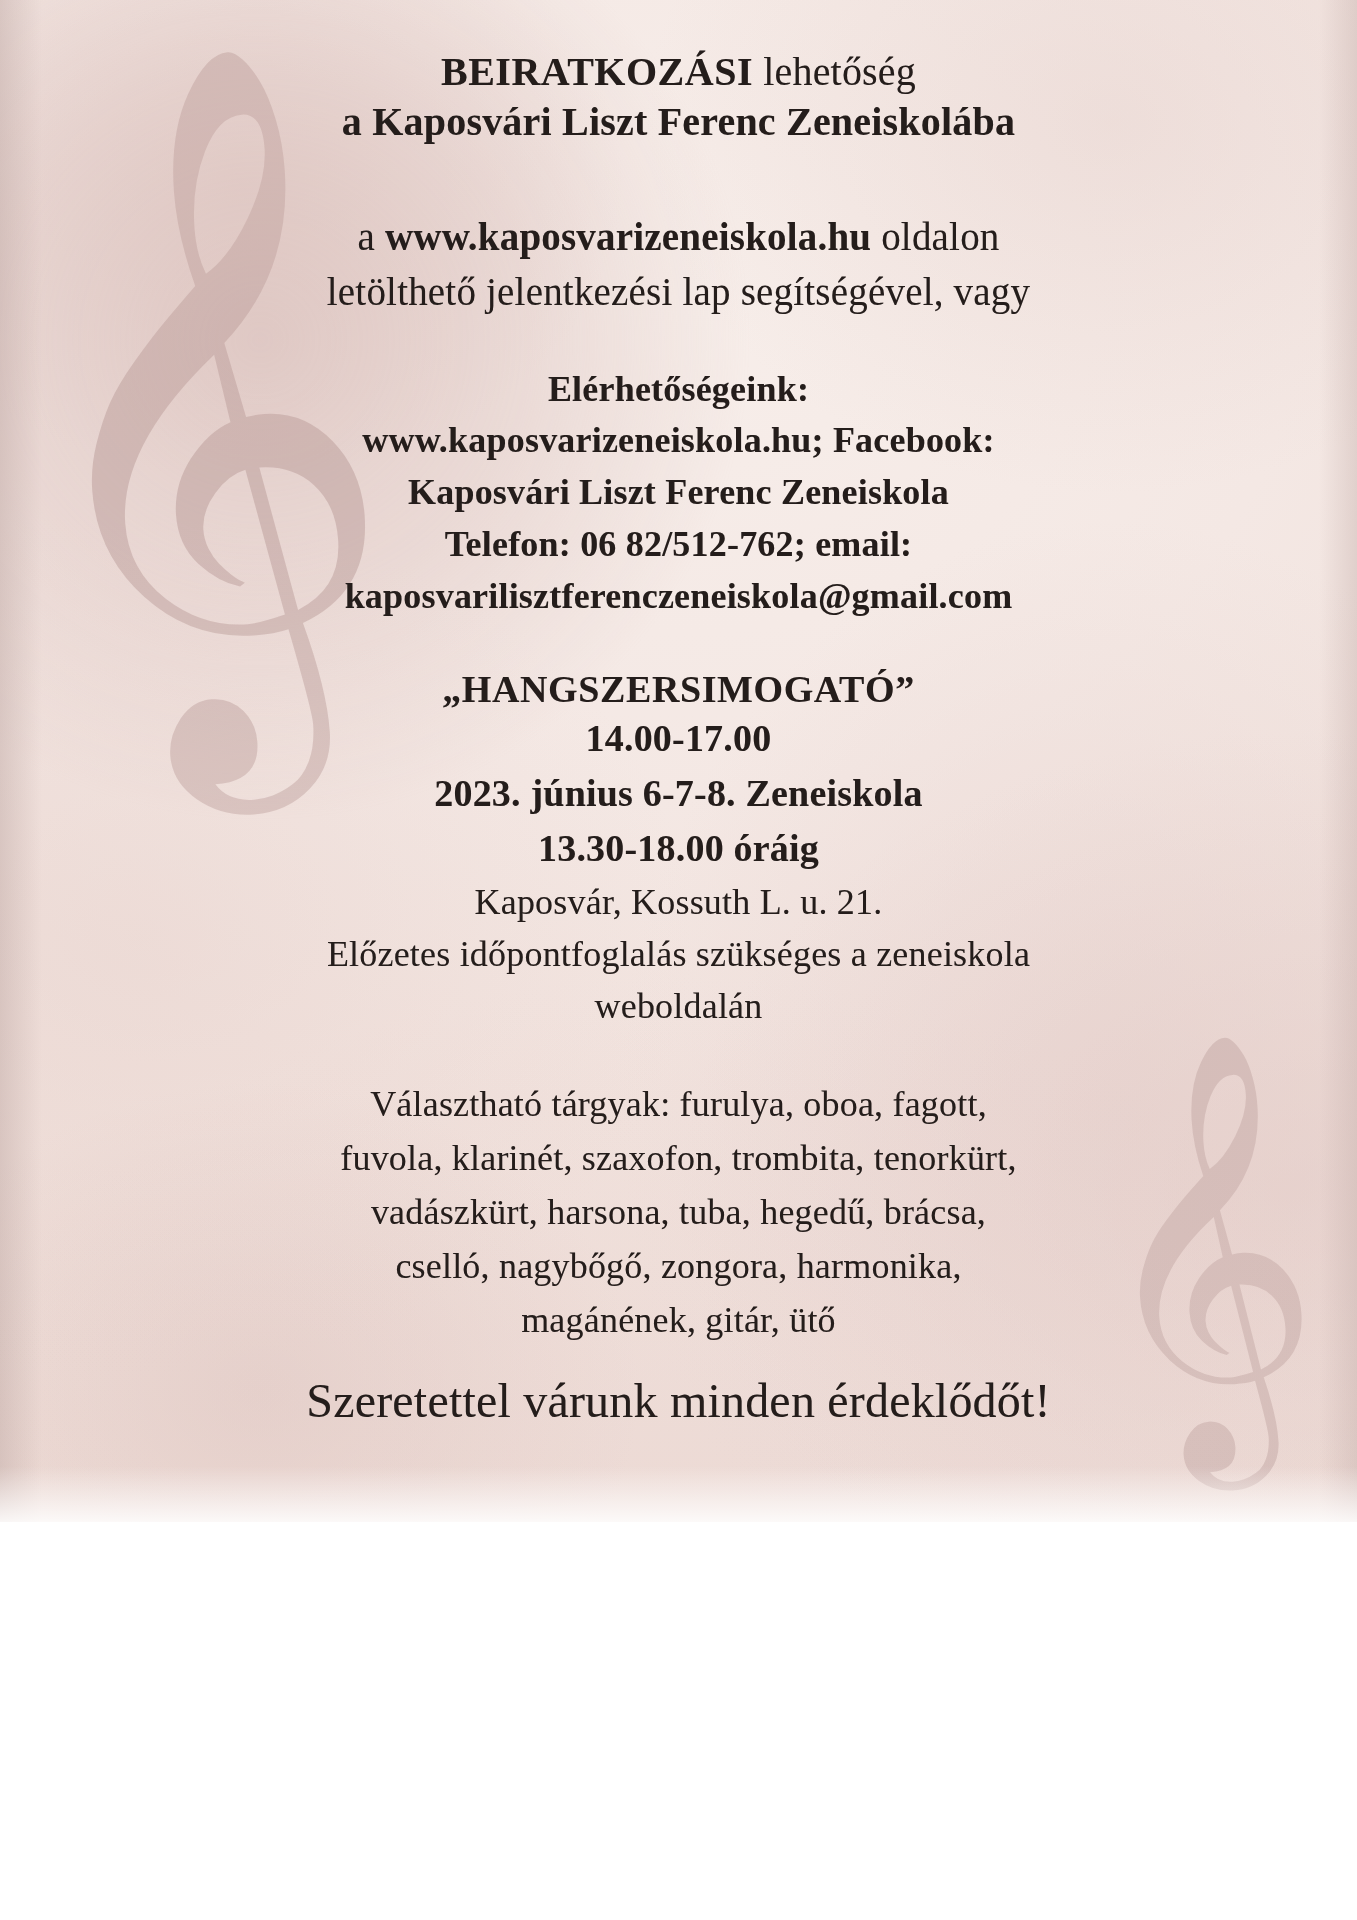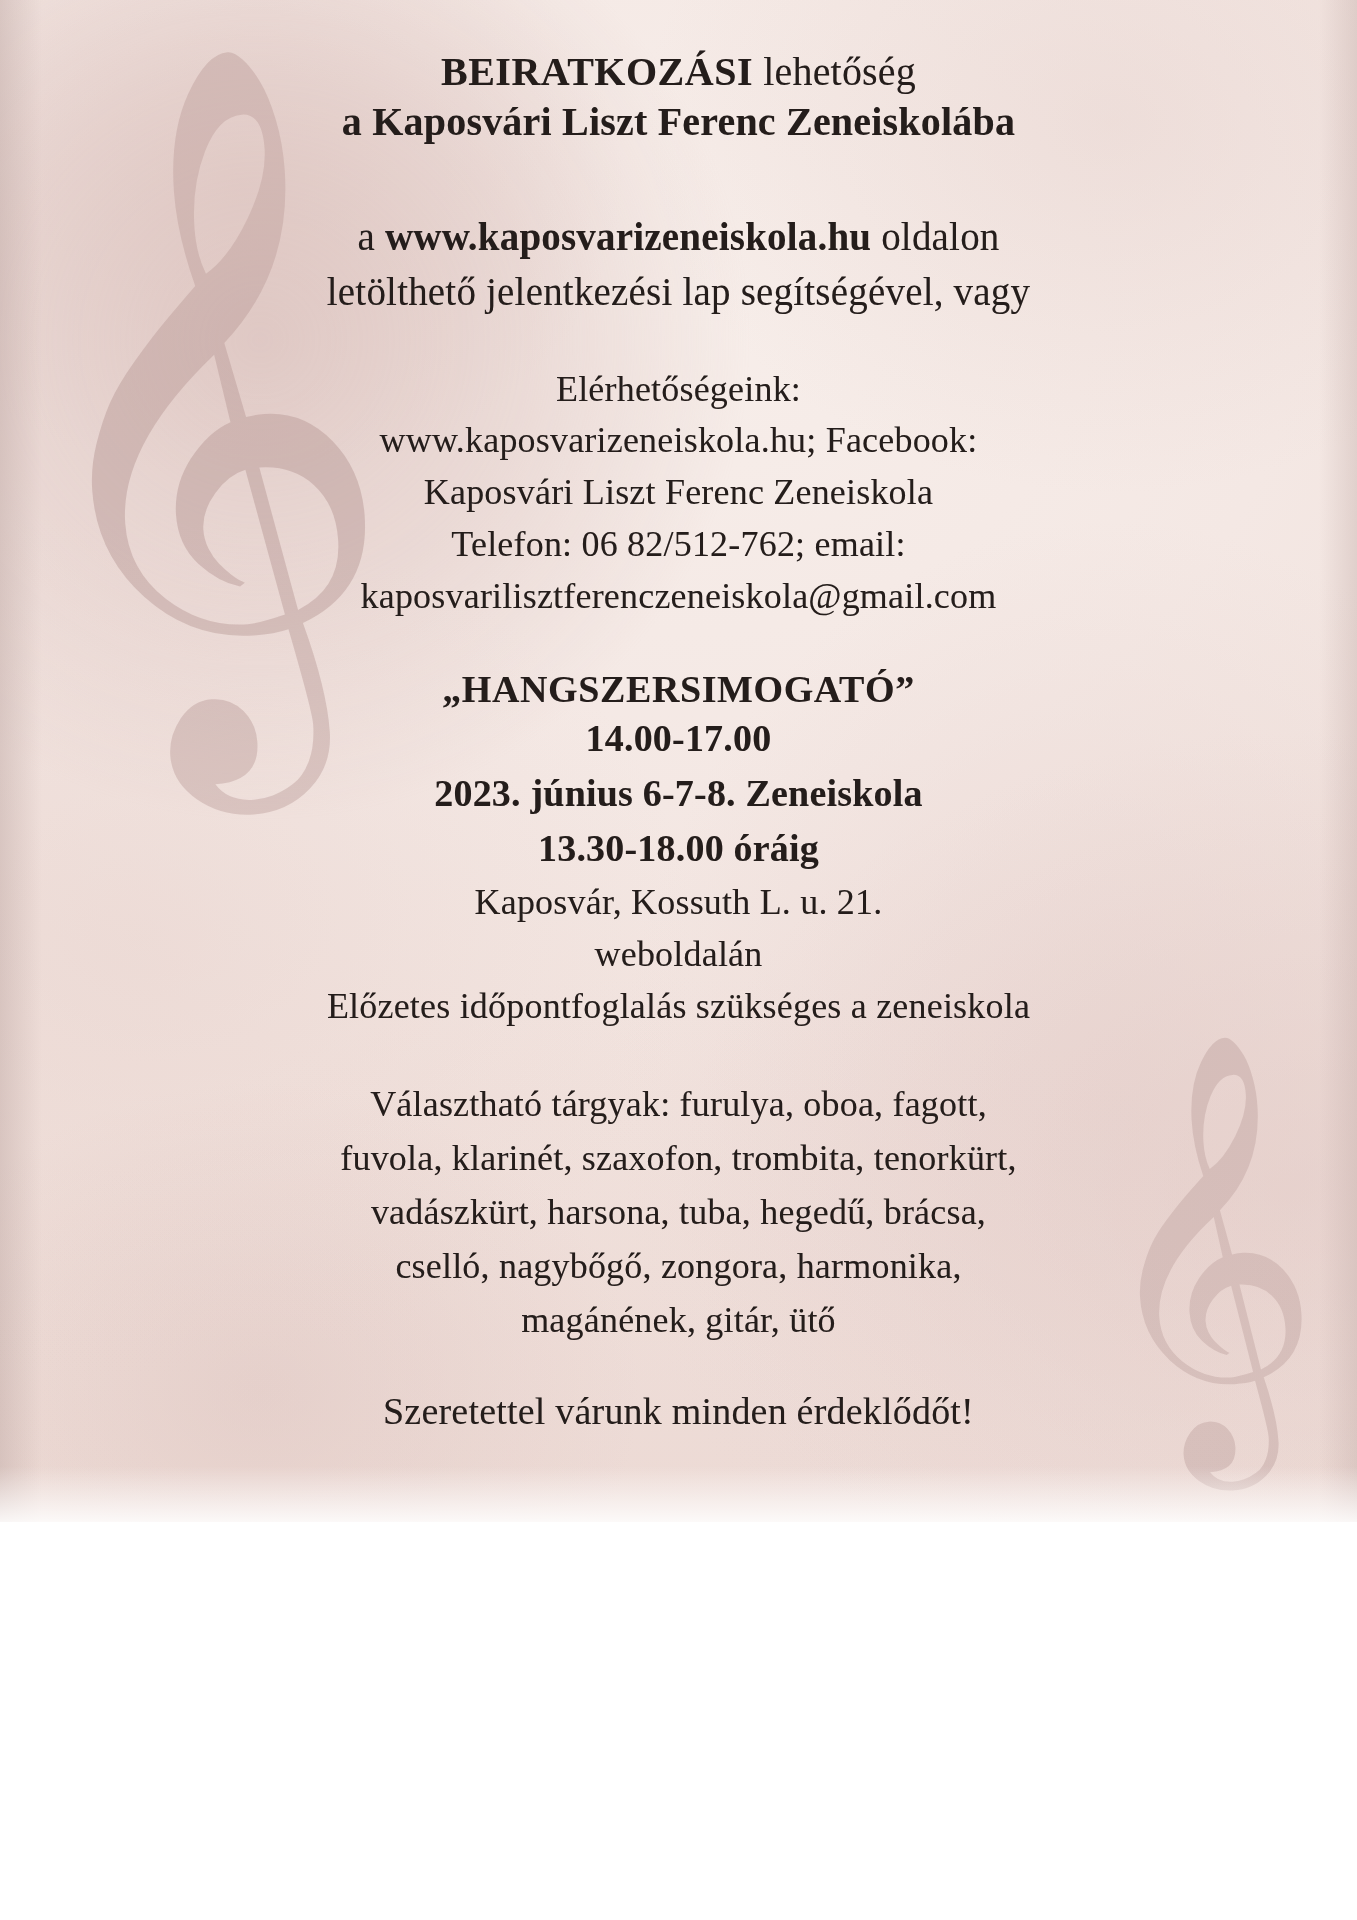--- a/index.html
+++ b/index.html
@@ -133,32 +133,32 @@
   .gap-lg { height: 62px; }
   .gap-md { height: 44px; }
   .gap-sm { height: 26px; }
 
   
   .p-web { font-size: 39px; line-height: 1.42; }
   .p-web .url { font-weight: bold; }
   .p-web .norm { font-weight: normal; }
 
   
-  .p-contact { font-size: 36px; line-height: 1.44; font-weight: normal; }
+  .p-contact { font-size: 36px; line-height: 1.44; font-weight: bold; }
 
   
   .p-event-title { font-size: 38px; font-weight: bold; letter-spacing: 0.6px; }
   .p-event { font-size: 38px; line-height: 1.45; font-weight: bold; }
   .p-event-normal { font-size: 36px; line-height: 1.45; font-weight: normal; text-align: center; }
 
   
   .p-subjects { font-size: 36px; line-height: 1.5; font-weight: normal; }
 
   
-  .p-closing { font-size: 38px; font-weight: normal; margin-top: 16px; }
+  .p-closing { font-size: 48px; font-weight: normal; }
 
   
   .content .line { text-shadow: 0 0 0.4px rgba(40,30,28,0.25); }
 </style>
 </head>
 <body>
 
 <div id="poster">
 
   <div class="blob-a"></div>
@@ -198,22 +198,22 @@
     </div>
 
     <div class="gap-md"></div>
 
     <div class="block">
       <div class="line p-event-title">„HANGSZERSIMOGATÓ”</div>
       <div class="line p-event">14.00-17.00</div>
       <div class="line p-event">2023. június 6-7-8. Zeneiskola</div>
       <div class="line p-event">13.30-18.00 óráig</div>
       <div class="line p-event-normal">Kaposvár, Kossuth L. u. 21.</div>
+      <div class="line p-event-normal">Előzetes időpontfoglalás szükséges a zeneiskola</div>
       <div class="line p-event-normal">weboldalán</div>
-      <div class="line p-event-normal">Előzetes időpontfoglalás szükséges a zeneiskola</div>
     </div>
 
     <div class="gap-md"></div>
 
     <div class="block">
       <div class="line p-subjects">Választható tárgyak: furulya, oboa, fagott,</div>
       <div class="line p-subjects">fuvola, klarinét, szaxofon, trombita, tenorkürt,</div>
       <div class="line p-subjects">vadászkürt, harsona, tuba, hegedű, brácsa,</div>
       <div class="line p-subjects">cselló, nagybőgő, zongora, harmonika,</div>
       <div class="line p-subjects">magánének, gitár, ütő</div>

